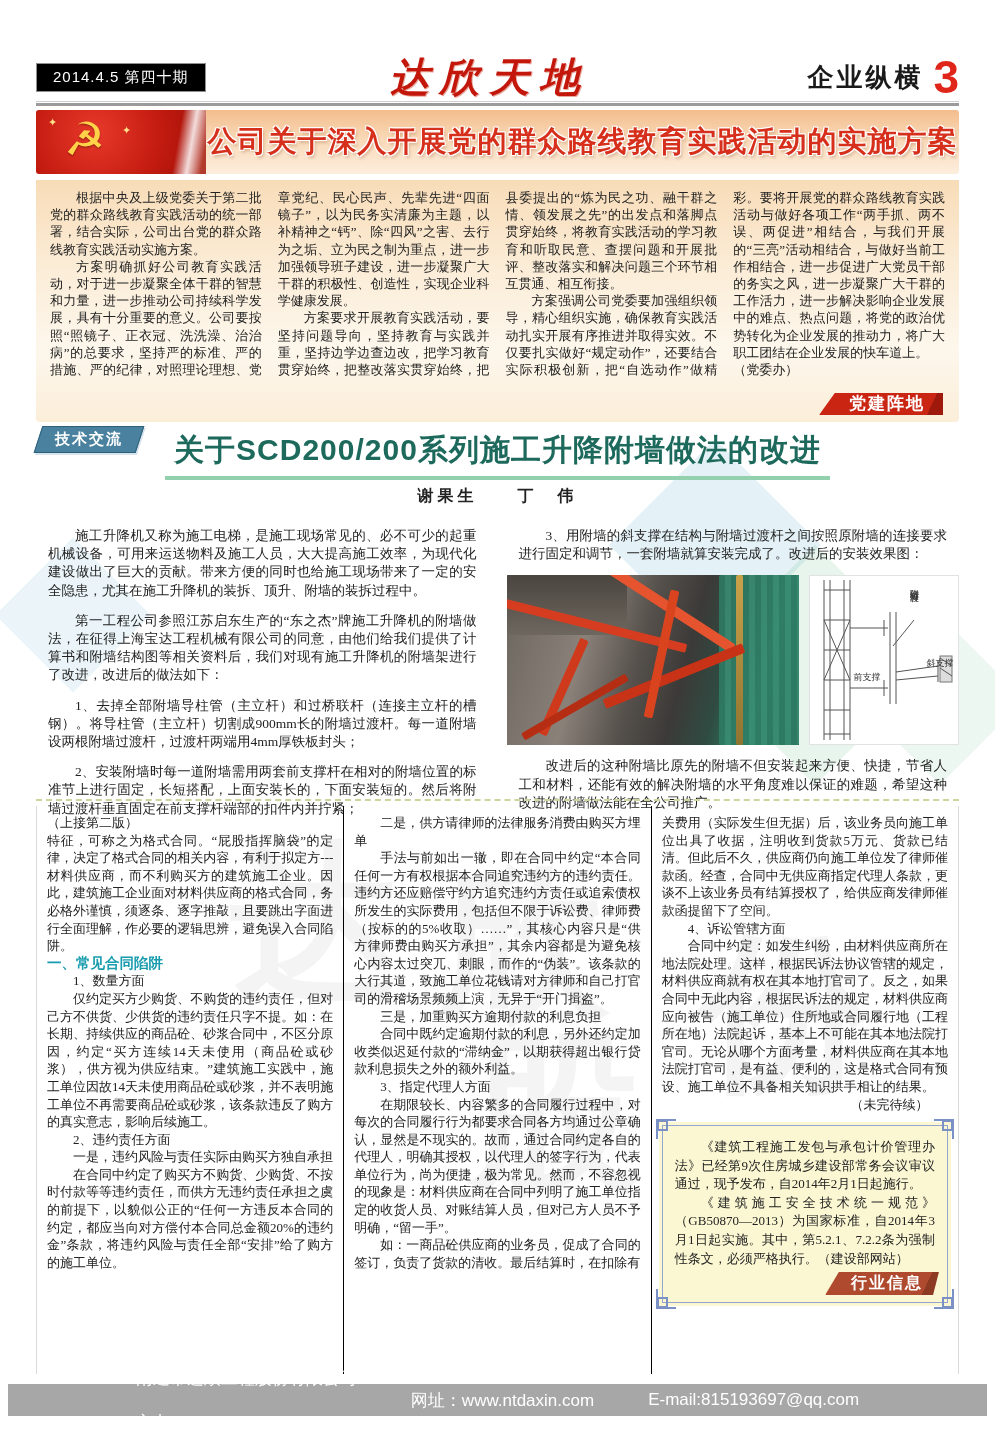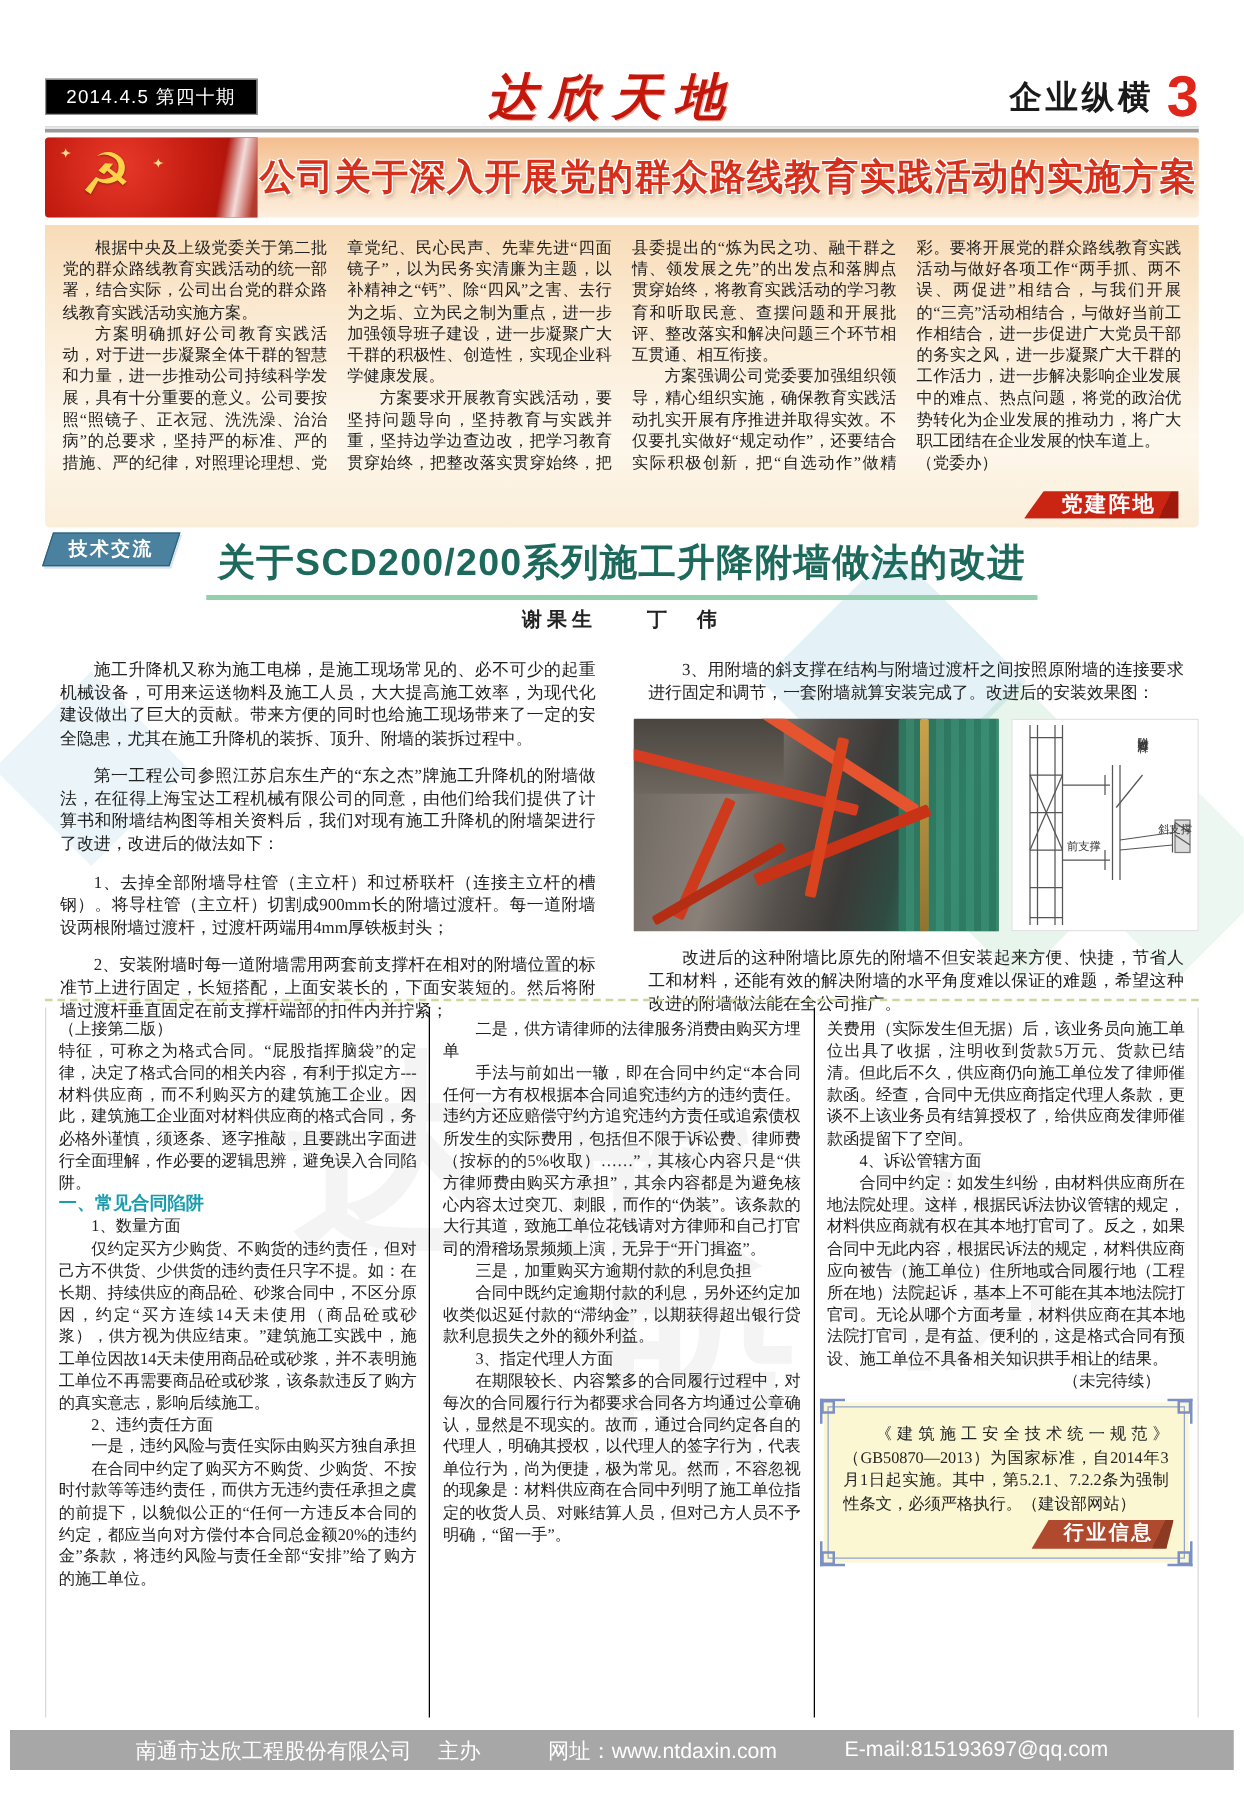--- a/index.html
+++ b/index.html
@@ -128,21 +128,21 @@
   .badge-industry{position:absolute;right:8px;bottom:7px;color:#fff;font-weight:bold;
              font-family:"Liberation Sans",sans-serif;font-size:16px;letter-spacing:2px;
              padding:2px 16px 3px 26px;
              background:linear-gradient(115deg,#d79a7c 0 10px,#b04a2e 10px 86%,#8d3a22 86%);
              clip-path:polygon(14px 0,100% 0,calc(100% - 6px) 100%,0 100%);}
 
   
   .footer{position:absolute;left:8px;right:8px;top:1384px;height:32px;z-index:1;background:#a7a7a7;
           display:flex;align-items:center;justify-content:center;gap:54px;color:#fff;
           font-family:"Liberation Sans",sans-serif;font-size:17px;}
-  .footer .grp{display:flex;gap:21px;}
+  .footer .grp{display:flex;gap:21px;flex-direction:column;}
 </style>
 </head>
 <body>
 
 <div id="page" data-name="newspaper-page">
 
   <div class="wm wm-char" style="left:230px;top:810px;" data-name="watermark-char">达</div>
   <div class="wm wm-char" style="left:440px;top:830px;" data-name="watermark-char">欣</div>
   <div class="wm wm-char" style="left:470px;top:1000px;" data-name="watermark-char">股</div>
   <div class="wm wm-char" style="left:700px;top:900px;" data-name="watermark-char">份</div>
@@ -258,31 +258,33 @@
       <p data-name="article-paragraph">一是，违约风险与责任实际由购买方独自承担</p>
       <p data-name="article-paragraph">在合同中约定了购买方不购货、少购货、不按时付款等等违约责任，而供方无违约责任承担之虞的前提下，以貌似公正的“任何一方违反本合同的约定，都应当向对方偿付本合同总金额20%的违约金”条款，将违约风险与责任全部“安排”给了购方的施工单位。</p>
     </div>
     <div class="c-col" data-name="contract-column-2">
       <p data-name="article-paragraph">二是，供方请律师的法律服务消费由购买方埋单</p>
       <p data-name="article-paragraph">手法与前如出一辙，即在合同中约定“本合同任何一方有权根据本合同追究违约方的违约责任。违约方还应赔偿守约方追究违约方责任或追索债权所发生的实际费用，包括但不限于诉讼费、律师费（按标的的5%收取）……”，其核心内容只是“供方律师费由购买方承担”，其余内容都是为避免核心内容太过突兀、刺眼，而作的“伪装”。该条款的大行其道，致施工单位花钱请对方律师和自己打官司的滑稽场景频频上演，无异于“开门揖盗”。</p>
       <p data-name="article-paragraph">三是，加重购买方逾期付款的利息负担</p>
       <p data-name="article-paragraph">合同中既约定逾期付款的利息，另外还约定加收类似迟延付款的“滞纳金”，以期获得超出银行贷款利息损失之外的额外利益。</p>
       <p data-name="article-paragraph">3、指定代理人方面</p>
       <p data-name="article-paragraph">在期限较长、内容繁多的合同履行过程中，对每次的合同履行行为都要求合同各方均通过公章确认，显然是不现实的。故而，通过合同约定各自的代理人，明确其授权，以代理人的签字行为，代表单位行为，尚为便捷，极为常见。然而，不容忽视的现象是：材料供应商在合同中列明了施工单位指定的收货人员、对账结算人员，但对己方人员不予明确，“留一手”。</p>
+      <p data-name="article-paragraph">如：一商品砼供应商的业务员，促成了合同的签订，负责了货款的清收。最后结算时，在扣除有</p>
     </div>
     <div class="c-col" data-name="contract-column-3">
       <p class="noind" data-name="article-paragraph">关费用（实际发生但无据）后，该业务员向施工单位出具了收据，注明收到货款5万元、货款已结清。但此后不久，供应商仍向施工单位发了律师催款函。经查，合同中无供应商指定代理人条款，更谈不上该业务员有结算授权了，给供应商发律师催款函提留下了空间。</p>
       <p data-name="article-paragraph">4、诉讼管辖方面</p>
       <p data-name="article-paragraph">合同中约定：如发生纠纷，由材料供应商所在地法院处理。这样，根据民诉法协议管辖的规定，材料供应商就有权在其本地打官司了。反之，如果合同中无此内容，根据民诉法的规定，材料供应商应向被告（施工单位）住所地或合同履行地（工程所在地）法院起诉，基本上不可能在其本地法院打官司。无论从哪个方面考量，材料供应商在其本地法院打官司，是有益、便利的，这是格式合同有预设、施工单位不具备相关知识拱手相让的结果。</p>
       <p class="cont noind" data-name="to-be-continued-note">（未完待续）</p>
       <div class="info-box" data-name="industry-info-box">
         <span class="corner co-tl" data-name="box-corner-ornament"></span>
         <span class="corner co-tr" data-name="box-corner-ornament"></span>
         <span class="corner co-bl" data-name="box-corner-ornament"></span>
         <span class="corner co-br" data-name="box-corner-ornament"></span>
+        <p data-name="info-paragraph">《建筑工程施工发包与承包计价管理办法》已经第9次住房城乡建设部常务会议审议通过，现予发布，自2014年2月1日起施行。</p>
         <p data-name="info-paragraph">《建筑施工安全技术统一规范》（GB50870—2013）为国家标准，自2014年3月1日起实施。其中，第5.2.1、7.2.2条为强制性条文，必须严格执行。（建设部网站）</p>
         <span class="badge-industry" data-name="industry-tag-badge">行业信息</span>
       </div>
     </div>
   </div>
 
   <div class="footer" data-name="page-footer">
     <span class="grp">
       <span data-name="publisher-name">南通市达欣工程股份有限公司</span>
       <span data-name="publisher-role">主办</span>

